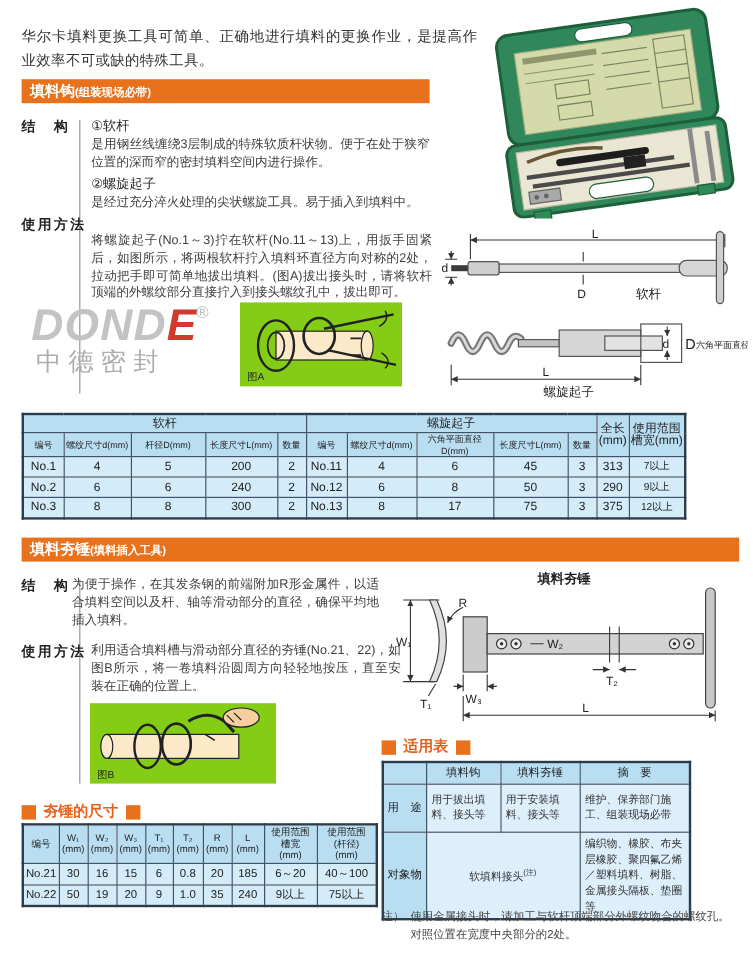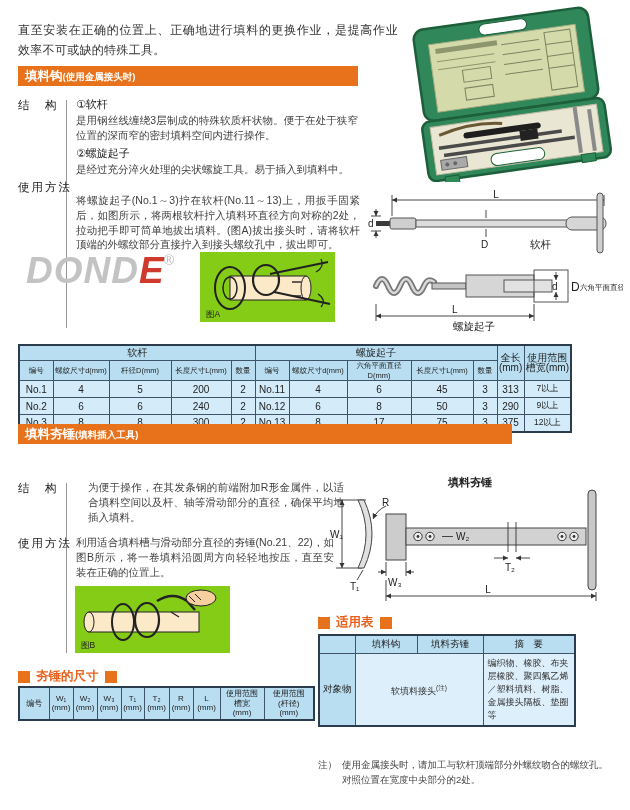--- a/index.html
+++ b/index.html
@@ -3,21 +3,21 @@
 <meta charset="utf-8">
 <style>
   *{box-sizing:border-box;margin:0;padding:0}
   html,body{width:630px;height:810px}
   body{position:relative;background:#fff;font-family:"Liberation Sans","DejaVu Sans",sans-serif;color:#3c3c3c;overflow:hidden}
   .abs{position:absolute}
   .intro{left:18px;top:20px;width:380px;font-size:12px;line-height:20px;color:#333;letter-spacing:.3px;text-align:justify}
   .banner{background:#e8721c;color:#fff;height:20px;line-height:20px;padding-left:7px;font-weight:bold;font-size:12.5px}
   .banner .sub{font-size:9.5px}
   .divider{width:1px;background:#979797}
-  .seclabel{font-weight:normal;font-size:11.5px;color:#222;letter-spacing:2px;white-space:nowrap}
+  .seclabel{font-weight:bold;font-size:11.5px;color:#222;letter-spacing:2px;white-space:nowrap}
   .item-title{font-weight:normal;font-size:11px;color:#222}
   .txt{font-size:10.5px;line-height:14.8px;color:#3f3f3f;text-align:justify}
   .fig{background:#84cc16;overflow:hidden}
   
   .logo{line-height:1}
   .logo .brand{font-size:37px;font-weight:bold;font-style:italic;color:#c3c3c3;letter-spacing:1px}
   .logo .brand-e{font-size:37px;font-weight:bold;font-style:italic;color:#cf3a2d}
   .logo .reg{font-size:14px;color:#bdbdbd;vertical-align:18px}
   .logo .company{font-size:21px;color:#adadad;letter-spacing:6px;margin-top:2px;margin-left:4px}
   
@@ -46,21 +46,21 @@
   .dimD{font-size:12px}
   .cjk{font-size:10.5px}
   .cjk-small{font-size:7.5px}
   .cjk-b{font-size:11px;font-weight:bold}
   .figlabel{font-size:8.5px}
   .dl{stroke:#333;stroke-width:.9}
 </style>
 </head>
 <body>
 
-<div class="abs intro">直至安装在正确的位置上、正确地进行填料的更换作业，是提高作业效率不可或缺的特殊工具。</div>
+<div class="abs intro">华尔卡填料更换工具可简单、正确地进行填料的更换作业，是提高作业效率不可或缺的特殊工具。</div>
 
 <svg class="abs" style="left:396px;top:4px" width="228" height="178" viewBox="0 0 228 178">
   <g transform="rotate(-8 114 89)">
     <rect x="26" y="14" width="176" height="92" rx="10" fill="#30875a" stroke="#1d5e3b" stroke-width="2.5"></rect>
     <rect x="92" y="17" width="48" height="11" rx="5.5" fill="#fff" stroke="#1d5e3b"></rect>
     <rect x="40" y="30" width="148" height="68" fill="#d5daab" stroke="#a3ab82"></rect>
     <rect x="46" y="35" width="62" height="5" fill="#8d966d"></rect>
     <line x1="46" y1="48" x2="104" y2="48" stroke="#8d966d" stroke-width="1"></line>
     <line x1="46" y1="56" x2="104" y2="56" stroke="#8d966d" stroke-width="1"></line>
     <rect x="70" y="60" width="28" height="12" fill="none" stroke="#7b8461"></rect>
@@ -85,34 +85,35 @@
     <rect x="36" y="146" width="26" height="10" fill="#a9a9a9" stroke="#666"></rect>
     <circle cx="42" cy="151" r="2" fill="#666"></circle>
       <circle cx="50" cy="151" r="2" fill="#666"></circle>
     <rect x="86" y="147" width="54" height="12" rx="6" fill="#fff" stroke="#1d5e3b"></rect>
     <rect x="38" y="163" width="14" height="8" fill="#2f8a58" stroke="#1d5e3b"></rect>
     <rect x="176" y="160" width="14" height="8" fill="#2f8a58" stroke="#1d5e3b"></rect>
   </g>
 </svg>
 
 <div class="abs banner" style="left:18px;top:66px;width:340px">
-  <span>填料钩</span><span class="sub">(使用金属接头时)</span>
+  <span>填料钩</span><span class="sub">(组装现场必带)</span>
 </div>
 
 <div class="abs divider" style="left:66px;top:100px;height:228px"></div>
 <div class="abs seclabel" style="left:18px;top:98px">结　构</div>
 <div class="abs item-title" style="left:76px;top:97px">①软杆</div>
 <div class="abs txt" style="left:76px;top:113px;width:282px">是用钢丝线缠绕3层制成的特殊软质杆状物。便于在处于狭窄位置的深而窄的密封填料空间内进行操作。</div>
 <div class="abs item-title" style="left:76px;top:146px">②螺旋起子</div>
 <div class="abs txt" style="left:76px;top:162px;width:282px">是经过充分淬火处理的尖状螺旋工具。易于插入到填料中。</div>
 <div class="abs seclabel" style="left:18px;top:180px">使用方法</div>
 <div class="abs txt" style="left:76px;top:193px;width:284px">将螺旋起子(No.1～3)拧在软杆(No.11～13)上，用扳手固紧后，如图所示，将两根软杆拧入填料环直径方向对称的2处，拉动把手即可简单地拔出填料。(图A)拔出接头时，请将软杆顶端的外螺纹部分直接拧入到接头螺纹孔中，拔出即可。</div>
 
 <div class="abs logo" style="left:26px;top:252px">
   <span class="brand">DOND</span><span class="brand-e">E</span><span class="reg">®</span>
+  <div class="company">中德密封</div>
 </div>
 
 <div class="abs fig" style="left:200px;top:252px;width:135px;height:70px">
   <svg width="135" height="70" viewBox="0 0 135 70">
     <rect x="30" y="24" width="76" height="24" fill="#fbe9c8" stroke="#222"></rect>
     <ellipse cx="106" cy="36" rx="5" ry="12" fill="#fbe9c8" stroke="#222"></ellipse>
     <ellipse cx="30" cy="36" rx="15" ry="21" fill="none" stroke="#222" stroke-width="2"></ellipse>
     <ellipse cx="30" cy="36" rx="7" ry="11" fill="none" stroke="#222" stroke-width="1.5"></ellipse>
     <ellipse cx="66" cy="28" rx="13" ry="15" fill="none" stroke="#222" stroke-width="2.2"></ellipse>
     <line x1="70" y1="22" x2="128" y2="10" stroke="#222" stroke-width="2"></line>
@@ -249,27 +250,27 @@
         <td>8</td>
         <td>17</td>
         <td>75</td>
         <td>3</td>
         <td>375</td>
         <td style="font-size:8.5px">12以上</td>
   </tr>
 </tbody>
   </table>
 
-<div class="abs banner" style="left:18px;top:424px;width:494px">
+<div class="abs banner" style="left:18px;top:448px;width:598px">
   <span>填料夯锤</span><span class="sub">(填料插入工具)</span>
 </div>
 
 <div class="abs divider" style="left:66px;top:483px;height:170px"></div>
 <div class="abs seclabel" style="left:18px;top:481px">结　构</div>
-<div class="abs txt" style="left:88px;top:480px;width:256px">为便于操作，在其发条钢的前端附加R形金属件，以适合填料空间以及杆、轴等滑动部分的直径，确保平均地插入填料。</div>
+<div class="abs txt" style="left:60px;top:480px;width:256px">为便于操作，在其发条钢的前端附加R形金属件，以适合填料空间以及杆、轴等滑动部分的直径，确保平均地插入填料。</div>
 <div class="abs seclabel" style="left:18px;top:536px">使用方法</div>
 <div class="abs txt" style="left:76px;top:535px;width:258px">利用适合填料槽与滑动部分直径的夯锤(No.21、22)，如图B所示，将一卷填料沿圆周方向轻轻地按压，直至安装在正确的位置上。</div>
 
 <div class="abs fig" style="left:75px;top:586px;width:155px;height:67px">
   <svg width="155" height="67" viewBox="0 0 155 67">
     <rect x="14" y="26" width="110" height="20" fill="#fbe9c8" stroke="#222"></rect>
     <ellipse cx="14" cy="36" rx="5" ry="10" fill="#fbe9c8" stroke="#222"></ellipse>
     <ellipse cx="48" cy="36" rx="11" ry="18" fill="none" stroke="#222" stroke-width="2"></ellipse>
     <ellipse cx="72" cy="34" rx="12" ry="17" fill="none" stroke="#222" stroke-width="2.2"></ellipse>
     <path d="M82 15 Q98 5 112 15 L120 24" fill="none" stroke="#222" stroke-width="2.5"></path>
@@ -362,20 +363,44 @@
 (mm)</th>
     <th>L
 (mm)</th>
     <th>使用范围
 槽宽
 (mm)</th>
     <th>使用范围
 (杆径)
 (mm)</th>
   </tr>
+  <tr>
+    <td>No.21</td>
+        <td>30</td>
+        <td>16</td>
+        <td>15</td>
+        <td>6</td>
+        <td>0.8</td>
+        <td>20</td>
+        <td>185</td>
+        <td>6～20</td>
+        <td>40～100</td>
+  </tr>
+  <tr>
+    <td>No.22</td>
+        <td>50</td>
+        <td>19</td>
+        <td>20</td>
+        <td>9</td>
+        <td>1.0</td>
+        <td>35</td>
+        <td>240</td>
+        <td>9以上</td>
+        <td>75以上</td>
+  </tr>
 </tbody>
   </table>
 
 <div class="abs sq-heading" style="left:318px;top:614px">
   <span class="sq"></span>
   <span>适用表</span>
   <span class="sq"></span>
 </div>
 
 <table class="abs bt at" style="left:318px;top:634px;width:256px">
@@ -386,20 +411,26 @@
       <col style="width:92px">
     </colgroup>
   <tbody>
       <tr class="hdr">
     <th></th>
     <th>填料钩</th>
     <th>填料夯锤</th>
     <th>摘　要</th>
   </tr>
   <tr>
+    <th style="height:40px">用　途</th>
+    <td>用于拔出填料、接头等</td>
+    <td>用于安装填料、接头等</td>
+    <td>维护、保养部门施工、组装现场必带</td>
+  </tr>
+  <tr>
     <th style="height:60px">对象物</th>
     <td colspan="2" class="merged"><span>软填料接头</span><sup>(注)</sup></td>
     <td>编织物、橡胶、布夹层橡胶、聚四氟乙烯／塑料填料、树脂、金属接头隔板、垫圈等</td>
   </tr>
 </tbody>
   </table>
 
 <div class="abs note" style="left:318px;top:757px;width:302px">
   <span class="note-label">注）</span>
   <span class="note-body">使用金属接头时，请加工与软杆顶端部分外螺纹吻合的螺纹孔。

